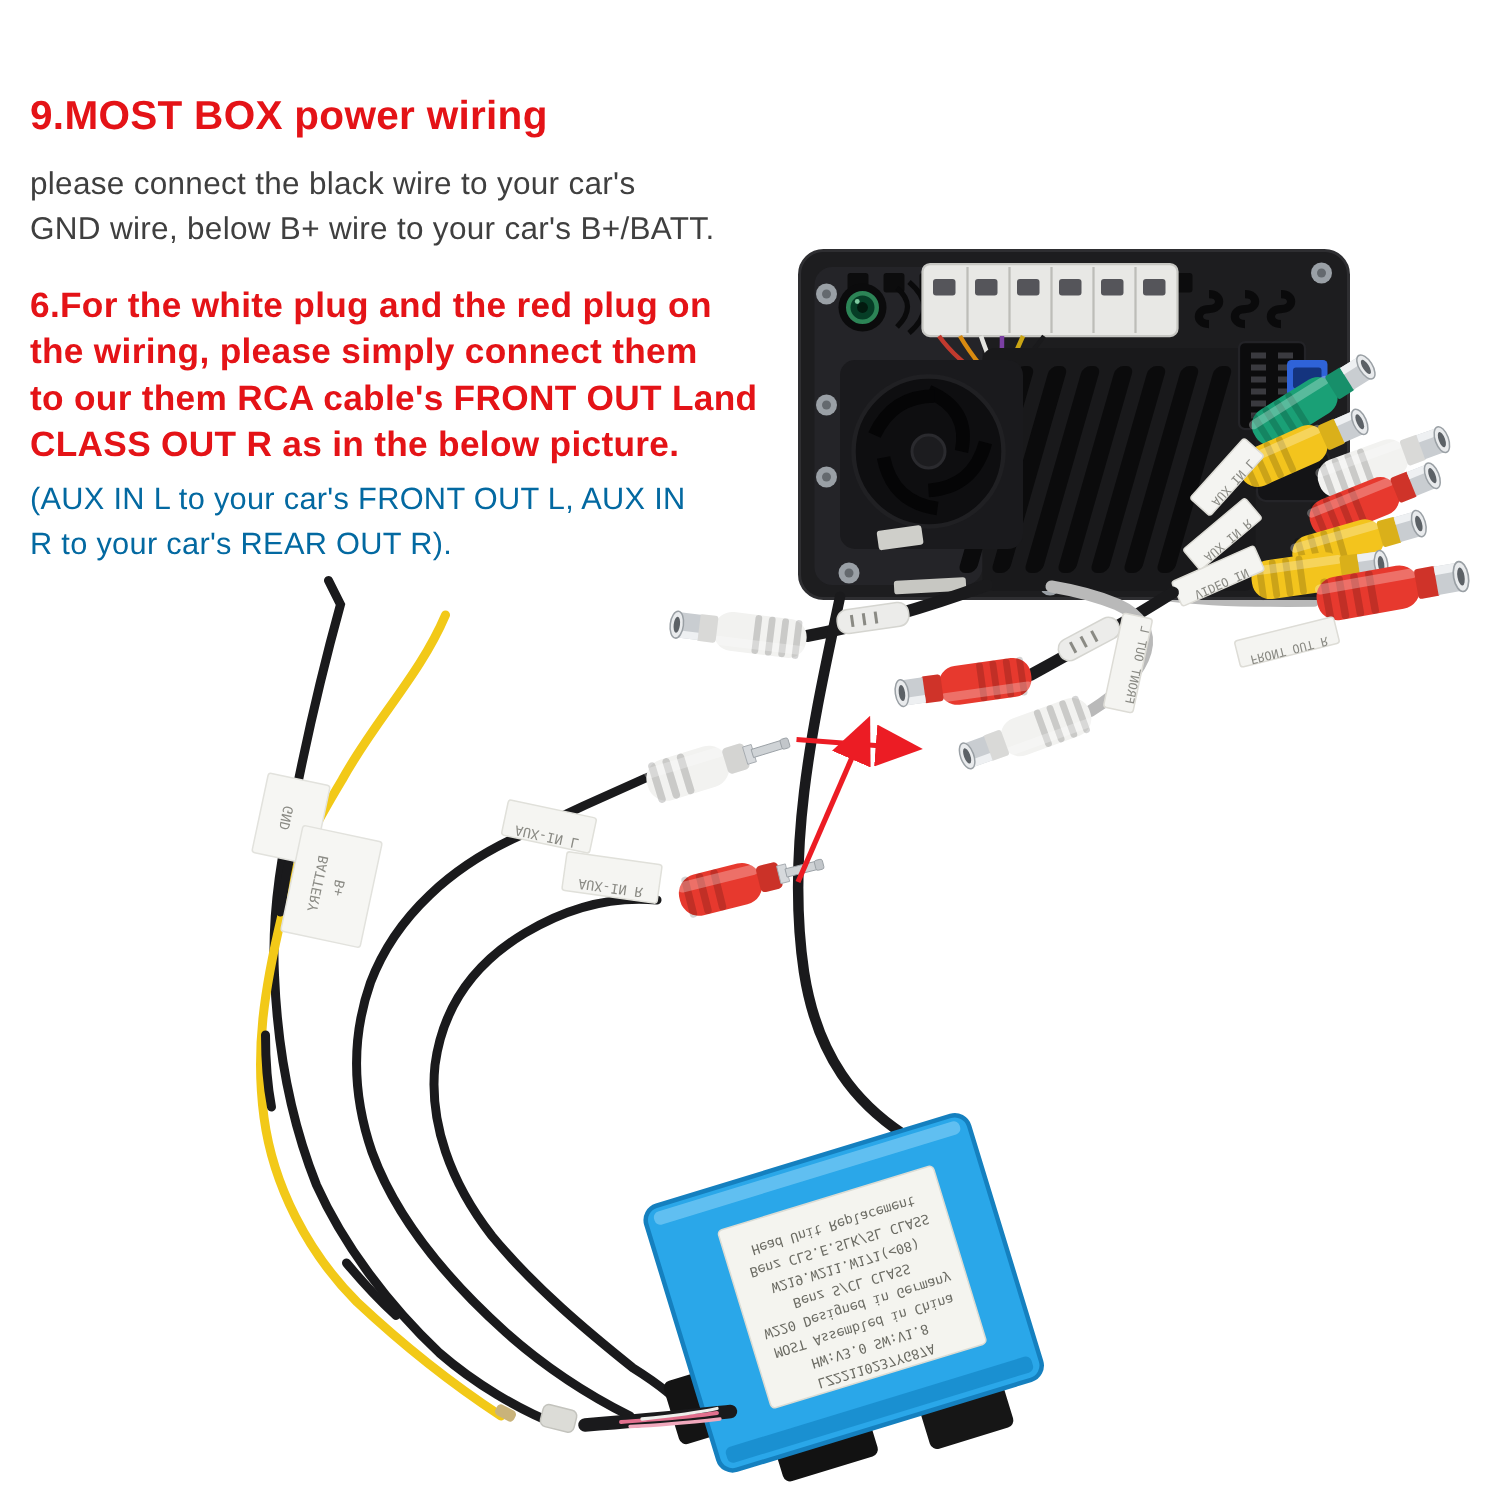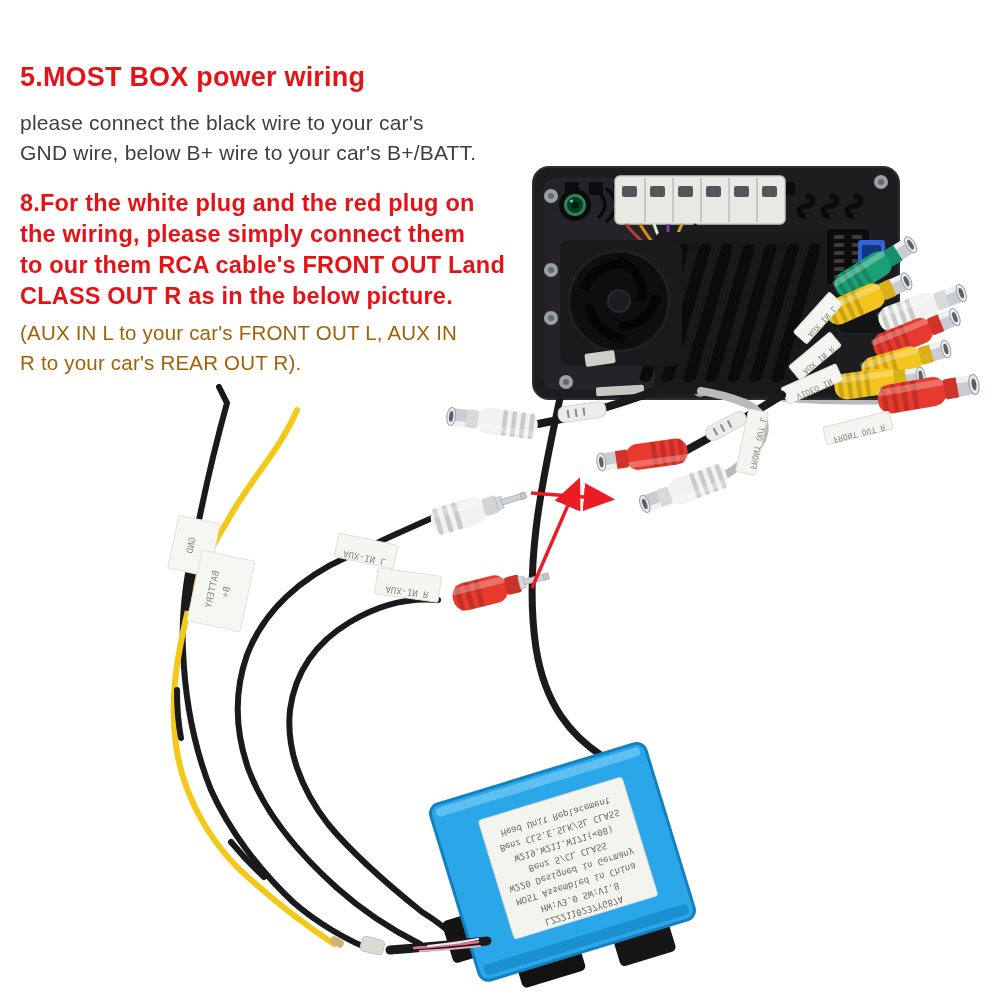--- a/index.html
+++ b/index.html
@@ -9,39 +9,39 @@
     --ink:#3c3c3c;
   }
   html,body{margin:0;padding:0;background:#fff;}
   #canvas{position:relative;width:1000px;height:1000px;background:#ffffff;overflow:hidden;
           font-family:"Liberation Sans",sans-serif;}
   .instr{position:absolute;left:20px;}
   .instr .line{display:block;}
   #s1-title{top:62px;font-size:27px;font-weight:700;color:var(--accent-red);letter-spacing:.2px;}
   #s1-body{top:108px;font-size:21px;color:#3f3f3f;line-height:30px;letter-spacing:.2px;}
   #s2-title{top:188px;font-size:23.5px;font-weight:700;color:var(--accent-red);line-height:31px;letter-spacing:.2px;}
-  #s2-note{top:318px;font-size:20.5px;color:#a16207;line-height:30px;letter-spacing:.2px;}
+  #s2-note{top:318px;font-size:20.5px;color:#0369a1;line-height:30px;letter-spacing:.2px;}
   svg text{user-select:none;}
   .tagtxt{font-family:"DejaVu Sans Mono",monospace;fill:#8a8a84;}
   .lbltxt{font-family:"DejaVu Sans Mono",monospace;fill:#6b6b63;}
 </style>
 </head>
 <body>
 
 <div id="canvas">
 
-  <div class="instr" id="s1-title">5.MOST BOX power wiring</div>
+  <div class="instr" id="s1-title">9.MOST BOX power wiring</div>
 
   <div class="instr" id="s1-body">
     <span class="line">please connect the black wire to your car's</span>
     <span class="line">GND wire, below B+ wire to your car's B+/BATT.</span>
   </div>
 
   <div class="instr" id="s2-title">
-    <span class="line">8.For the white plug and the red plug on</span>
+    <span class="line">6.For the white plug and the red plug on</span>
     <span class="line">the wiring, please simply connect them</span>
     <span class="line">to our them RCA cable's FRONT OUT Land</span>
     <span class="line">CLASS OUT R as in the below picture.</span>
   </div>
 
   <div class="instr" id="s2-note">
     <span class="line">(AUX IN L to your car's FRONT OUT L, AUX IN</span>
     <span class="line"> R to your car's REAR OUT R).</span>
   </div>
 

